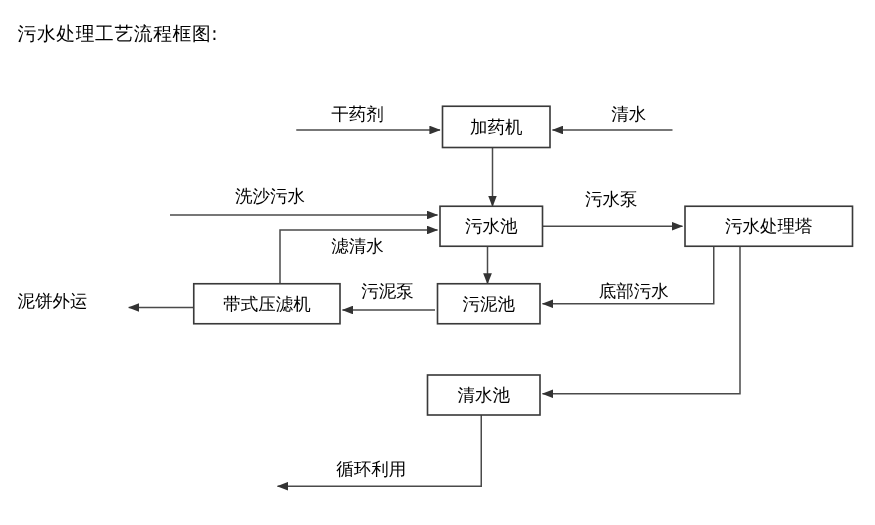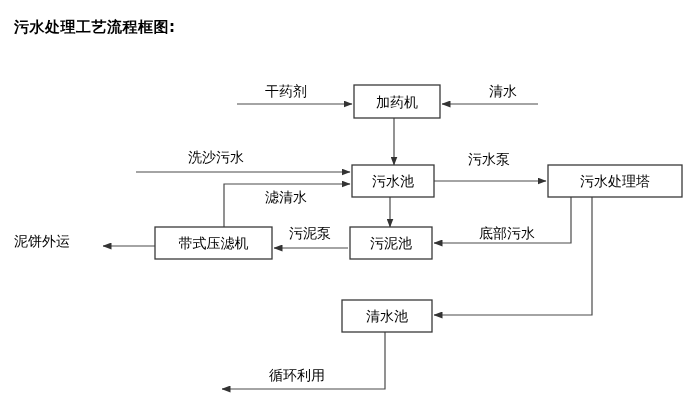--- a/index.html
+++ b/index.html
@@ -13,21 +13,21 @@
     position: relative;
     overflow: hidden;
     font-family: "DejaVu Sans", "Liberation Sans", sans-serif;
     color: #000000;
   }
   #page-title {
     position: absolute;
     left: 14px;
     top: 18px;
     font-size: 15px;
-    font-weight: bold;
+    font-weight: normal;
     letter-spacing: 0.5px;
     color: #000000;
     white-space: nowrap;
   }
   #flowchart-canvas {
     position: absolute;
     left: 0;
     top: 0;
     width: 700px;
     height: 420px;

